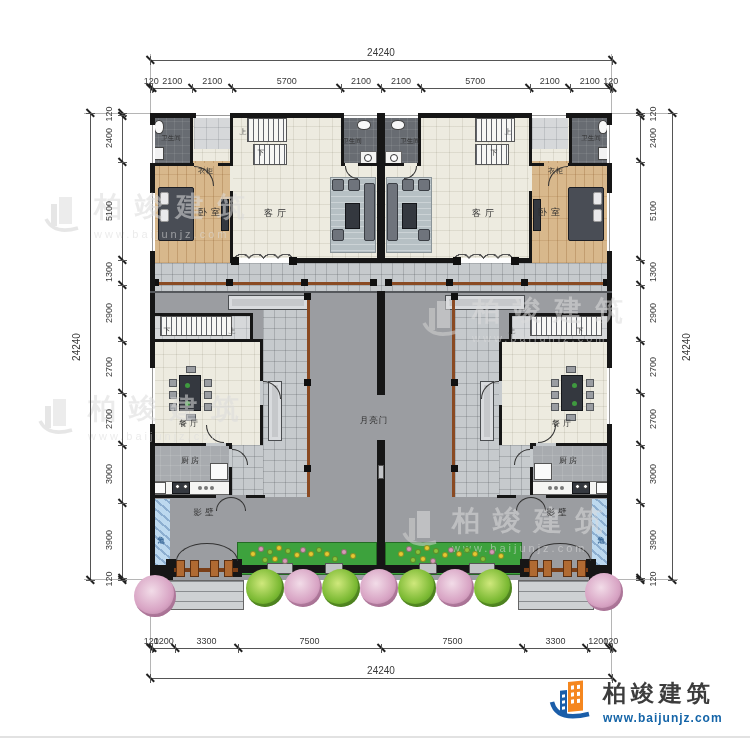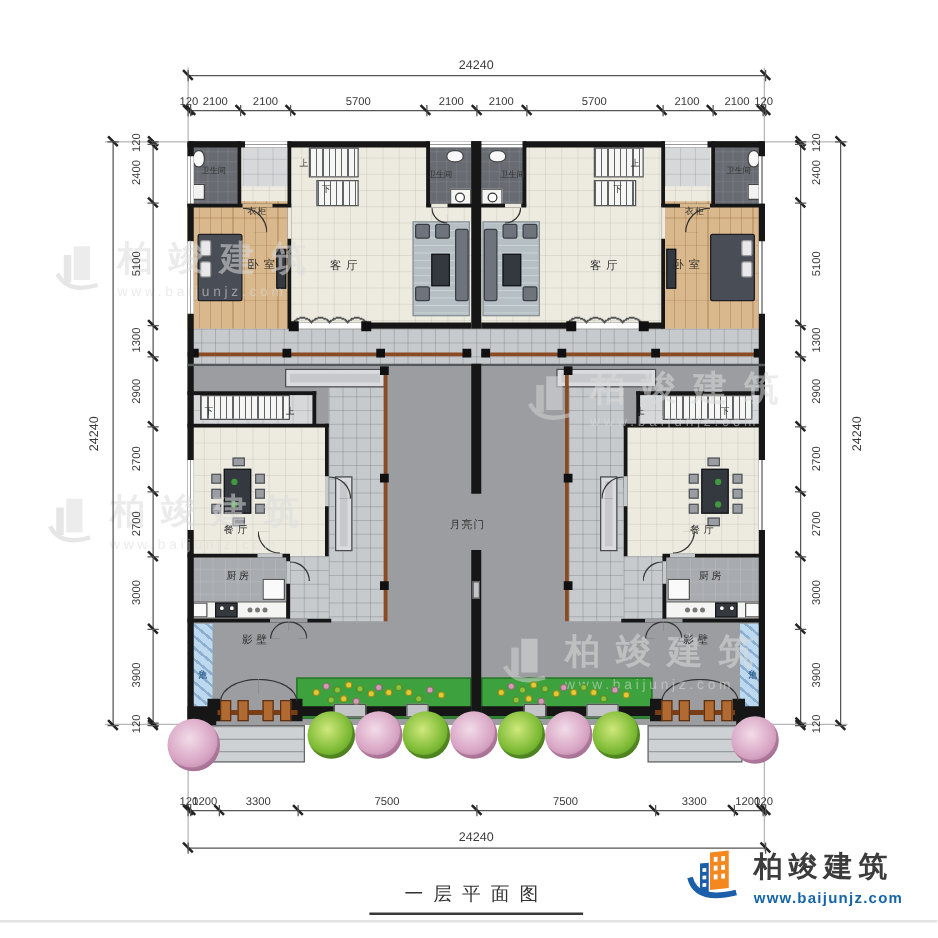--- a/index.html
+++ b/index.html
@@ -349,21 +349,20 @@
         <rect x="17" y="6" width="13" height="27" fill="#dedede"></rect>
         <rect x="9" y="13" width="6" height="22" fill="#d2d2d2"></rect>
         <path d="M4 28 Q12 44 36 37" stroke="#d2d2d2" stroke-width="3.5" fill="none"></path>
       </svg>
     <div class="wm-texts">
         <span class="wm-name">柏竣建筑</span>
         <span class="wm-url">www.baijunjz.com</span>
       </div>
   </div>
 
-  <div class="plan-title">一层平面图</div>
 
   <div class="brand">
     <svg width="46" height="50" viewBox="0 0 46 50">
       <g transform="skewY(-6)">
         <rect x="19" y="8" width="15" height="30" fill="#f5871f"></rect>
         <rect x="11" y="16" width="7" height="24" fill="#1b5ea9"></rect>
         <rect x="22" y="12" width="3" height="4" fill="#fff"></rect>
           <rect x="28" y="12" width="3" height="4" fill="#fff"></rect>
         <rect x="22" y="19" width="3" height="4" fill="#fff"></rect>
           <rect x="28" y="19" width="3" height="4" fill="#fff"></rect>

